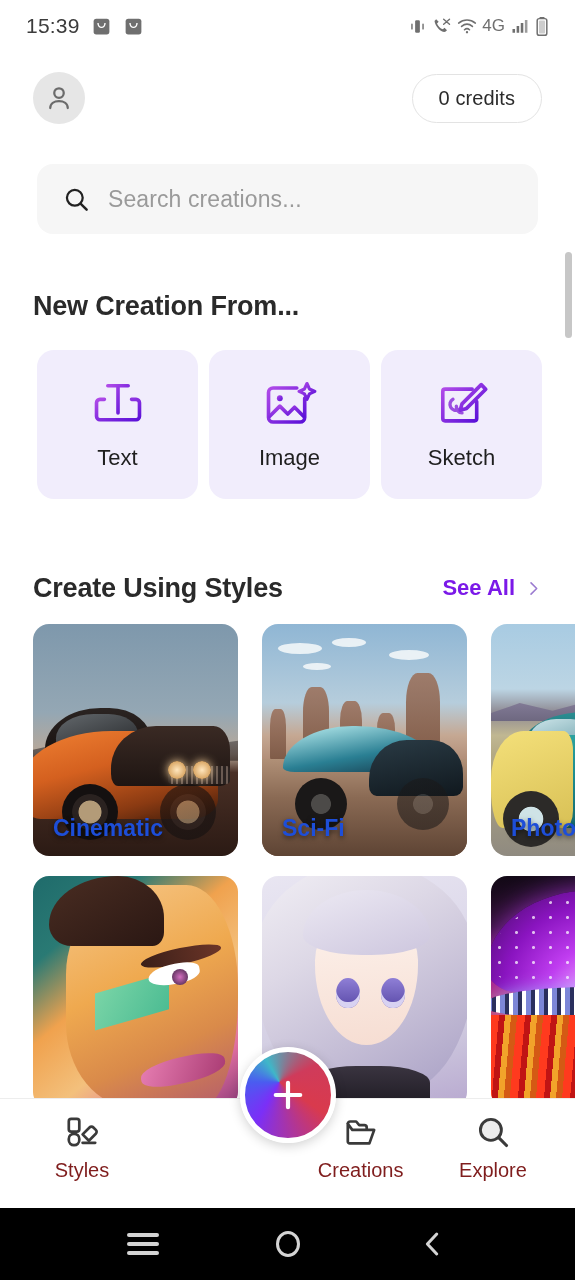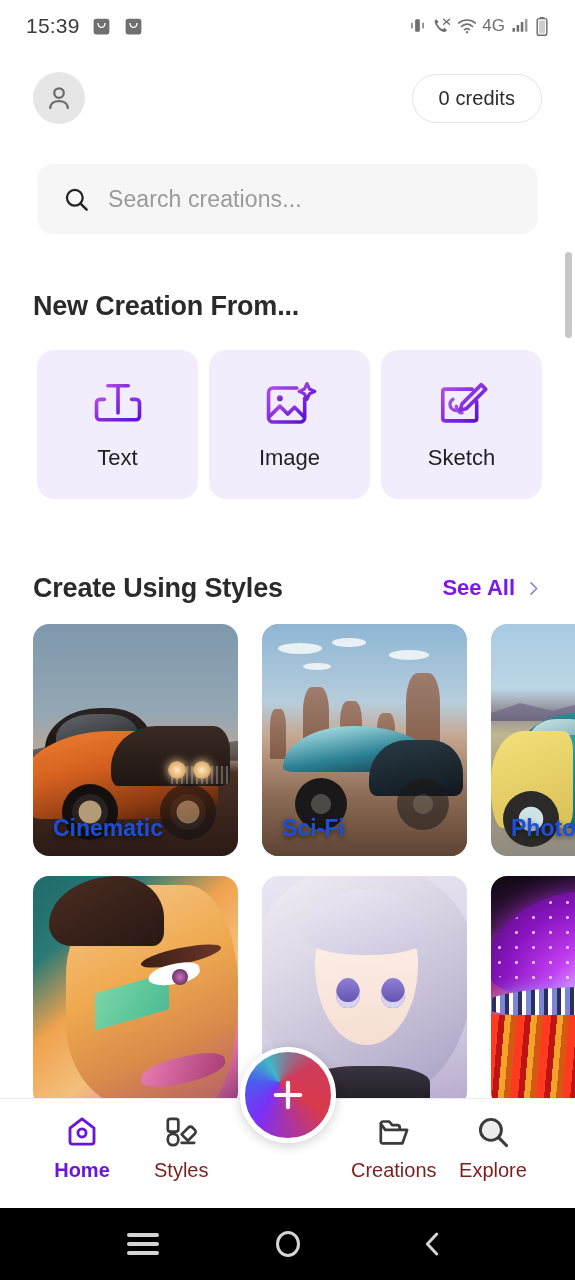--- a/index.html
+++ b/index.html
@@ -12,21 +12,21 @@
   .phone { position: relative; width: 575px; height: 1280px; background: #fff; }
 
   
   .status-bar {
     position: absolute; top: 0; left: 0; width: 575px; height: 52px;
     display: flex; align-items: center; justify-content: space-between;
     padding: 0 26px; background: #fff;
   }
   .status-left { display: flex; align-items: center; gap: 11px; }
   .status-time { font-size: 21px; color: #3c3c3c; font-weight: 400; letter-spacing: .2px; }
-  .status-right { display: flex; gap: 5px; }
+  .status-right { display: flex; align-items: center; gap: 5px; }
   .sicon { display: block; }
 
   
   .header {
     position: absolute; top: 62px; left: 0; width: 575px; height: 72px;
     display: flex; align-items: center; justify-content: space-between;
     padding: 0 33px;
   }
   .avatar {
     width: 52px; height: 52px; border-radius: 50%;
@@ -434,27 +434,20 @@
         <div class="ms-dots"></div>
         <div class="ms-gill"></div>
         <div class="ms-stem"></div>
       </div>
       <span class="style-label"></span>
     </div>
   </div>
 
   <div class="bottom-nav">
 
-    <div class="nav-item active">
-      <svg width="36" height="36" viewBox="0 0 24 24">
-        <path d="M12 3.2l8 6.2v9.1a1.6 1.6 0 01-1.6 1.6H5.6A1.6 1.6 0 014 18.5V9.4z" fill="none" stroke="#6a14dd" stroke-width="1.9" stroke-linejoin="round"></path>
-        <circle cx="12" cy="12.6" r="2.7" fill="none" stroke="#6a14dd" stroke-width="1.9"></circle>
-      </svg>
-      <span class="nav-label">Home</span>
-    </div>
 
     <div class="nav-item">
       <svg width="36" height="36" viewBox="0 0 24 24">
         <rect x="3.2" y="3.2" width="7" height="8.6" rx="1.6" fill="none" stroke="#3a3a3a" stroke-width="1.8"></rect>
         <rect x="3.2" y="13.2" width="7" height="7.6" rx="3.4" fill="none" stroke="#3a3a3a" stroke-width="1.8"></rect>
         <path d="M12.4 13.6l4.6-4.6a1.8 1.8 0 012.6 0l1.6 1.6a1.8 1.8 0 010 2.6l-4.6 4.6z" fill="none" stroke="#3a3a3a" stroke-width="1.8" stroke-linejoin="round"></path>
         <path d="M12.4 19.2h8.4" stroke="#3a3a3a" stroke-width="1.8" stroke-linecap="round"></path>
       </svg>
       <span class="nav-label">Styles</span>
     </div>

